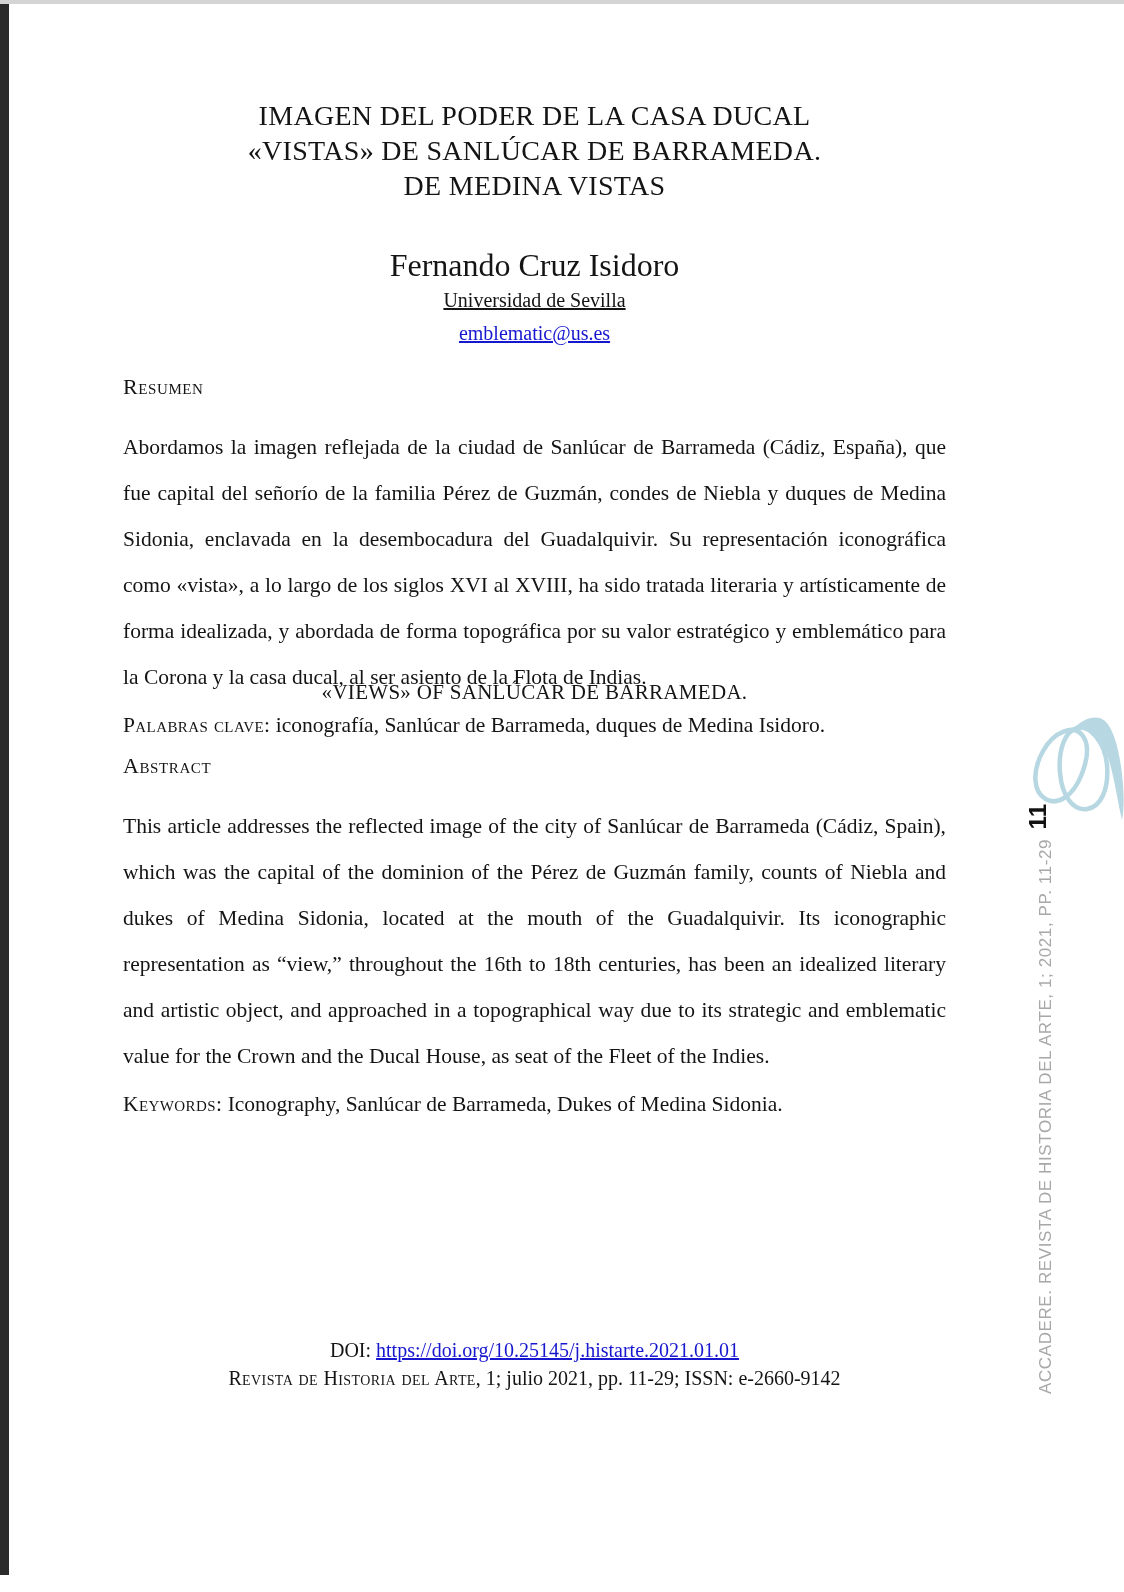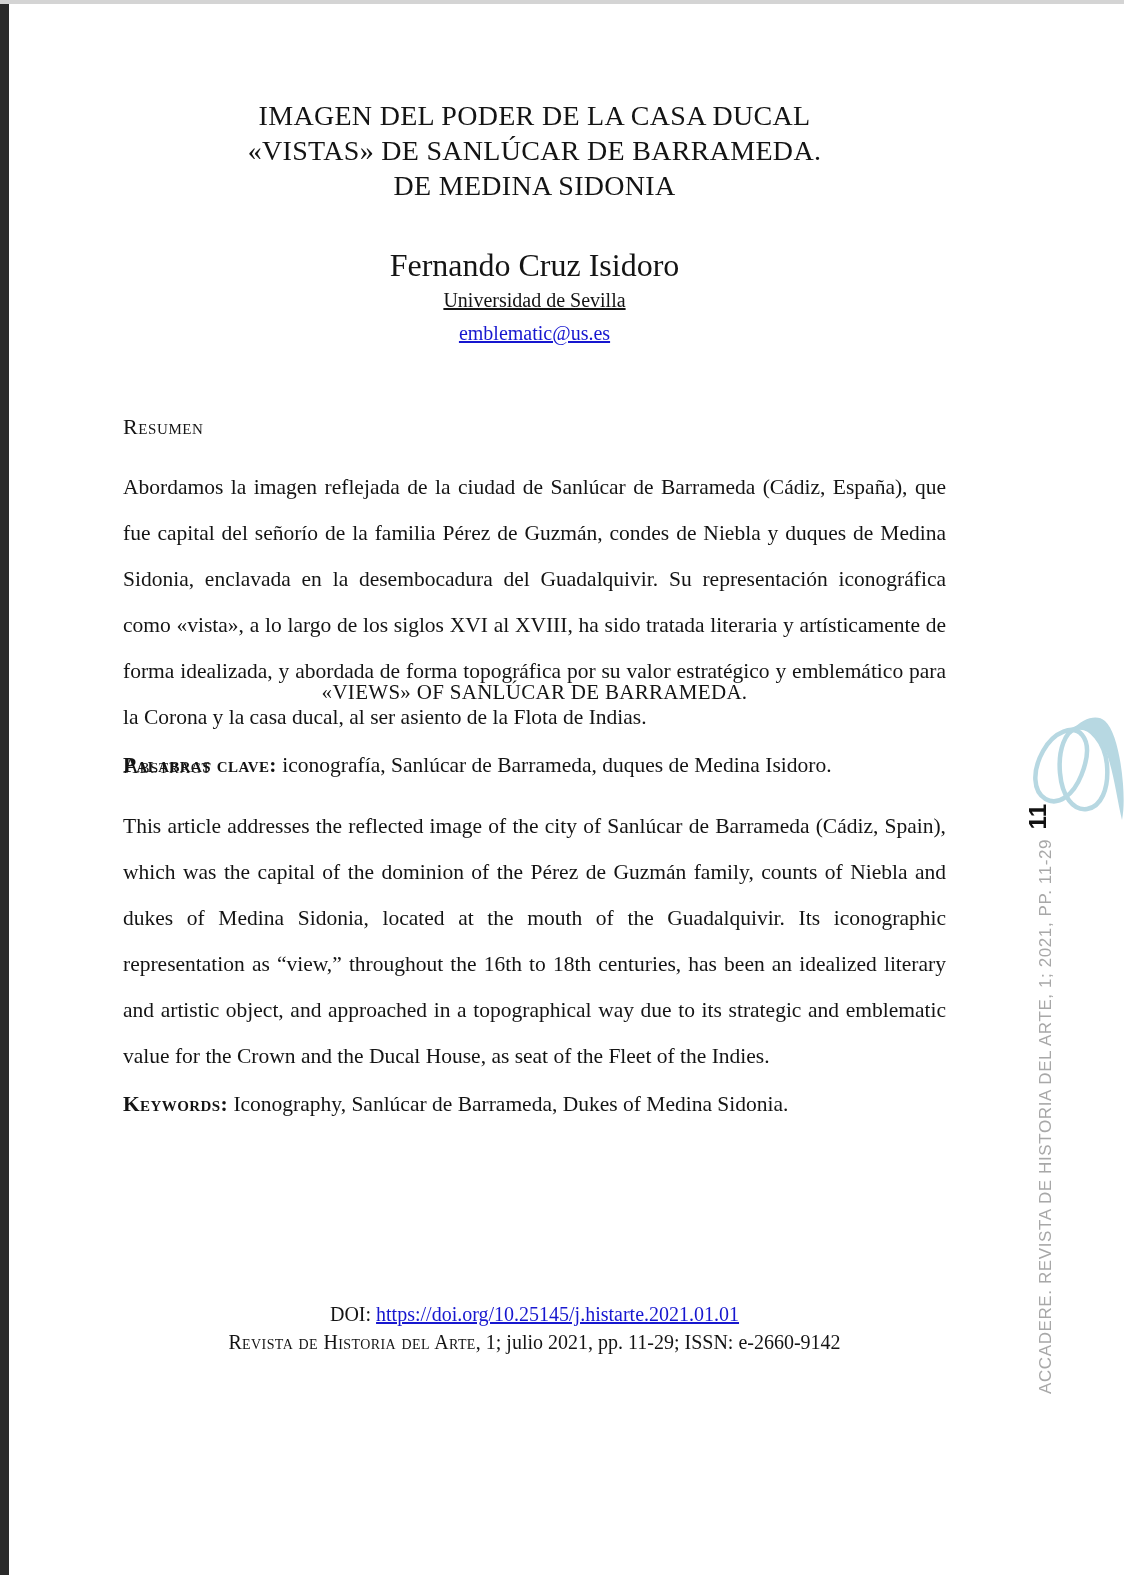--- a/index.html
+++ b/index.html
@@ -13,50 +13,50 @@
 
   .title-es { top:98px; text-align:center; font-size:28px; line-height:35px; font-weight:normal; letter-spacing:0.3px; }
   .author-block { top:250px; text-align:center; }
   .author-name { font-size:32px; line-height:30px; }
   .author-affiliation { font-size:20px; line-height:26px; margin-top:7px;text-decoration:underline; }
   .author-email-line { font-size:20px; line-height:26px; margin-top:7px; }
 
   a.link { color:#1717cf; text-decoration:underline; cursor:pointer; }
 
   .section { text-align:left; }
-  .section-resumen { top:414px; }
+  .section-resumen { top:374px; }
   .section-abstract { top:753px; }
   .section-heading { font-size:22px; font-weight:normal; font-variant:small-caps; letter-spacing:0.6px; }
   .section-body { margin-top:24px; font-size:21.5px; line-height:46px; text-align:justify; }
   .keywords-line { margin-top:9px; font-size:21.5px; line-height:33px; }
-  .keywords-label { font-variant:small-caps; letter-spacing:0.4px;font-weight:bold; }
+  .keywords-label { font-variant:small-caps; letter-spacing:0.4px; }
 
   .title-en { top:678px; text-align:center; font-size:21px; line-height:28px; letter-spacing:0.3px; }
 
-  .page-footer { top:1300px; text-align:center; font-size:20px; line-height:28px; }
+  .page-footer { top:1336px; text-align:center; font-size:20px; line-height:28px; }
   .journal-smallcaps { font-variant:small-caps; letter-spacing:0.4px; }
 
   .glyph-box { position:absolute; left:1030px; top:716px; width:94px; height:106px; overflow:hidden; }
 
   .page-number { position:absolute; left:1024px; top:804px; writing-mode:vertical-rl; transform:rotate(180deg);
     font-family:"Liberation Sans", sans-serif; font-weight:bold; font-size:24px; color:#111111; }
 
   .running-title { position:absolute; left:1036px; top:866px; height:528px; writing-mode:vertical-rl; transform:rotate(180deg);
     font-family:"Liberation Sans", sans-serif; font-size:17px; letter-spacing:0.6px; color:#a8a8a8; white-space:nowrap; }
 </style>
 </head>
 <body>
 
 <div class="top-strip"></div>
 <div class="left-strip"></div>
 
 <h1 class="content-col title-es">
   <div>IMAGEN DEL PODER DE LA CASA DUCAL</div>
   <div>«VISTAS» DE SANLÚCAR DE BARRAMEDA.</div>
-  <div>DE MEDINA SIDONIA</div>
+  <div>DE MEDINA VISTAS</div>
 </h1>
 
 <div class="content-col author-block">
   <div class="author-name">Fernando Cruz Isidoro</div>
   <div class="author-affiliation">Universidad de Sevilla</div>
   <div class="author-email-line">
     <a class="link">emblematic@us.es</a>
   </div>
 </div>
 

